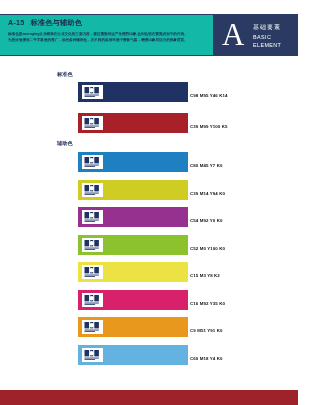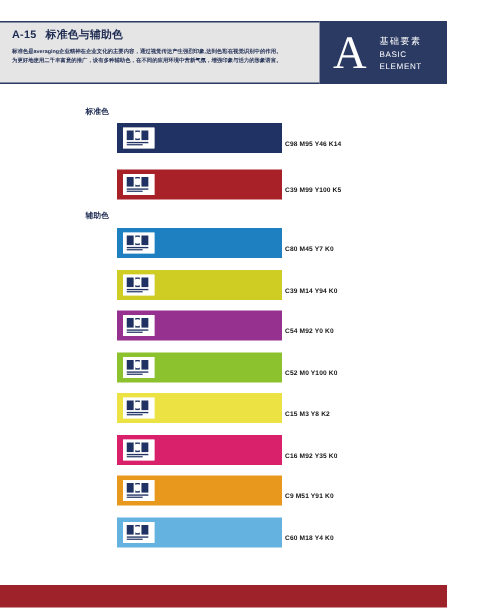--- a/index.html
+++ b/index.html
@@ -22,21 +22,21 @@
     top: 14px;
     width: 298px;
     height: 42px;
   }
   .header-bar {
     position: absolute;
     left: 0;
     top: 0;
     width: 213px;
     height: 42px;
-    background: #e5e5e5;
+    background: #14b8a6;
     border-top: 1px solid #2b3a63;
     border-bottom: 1px solid #2b3a63;
     box-sizing: border-box;
   }
   .header-title {
     position: absolute;
     left: 8px;
     top: 3px;
     font-size: 7.2px;
     font-weight: bold;

